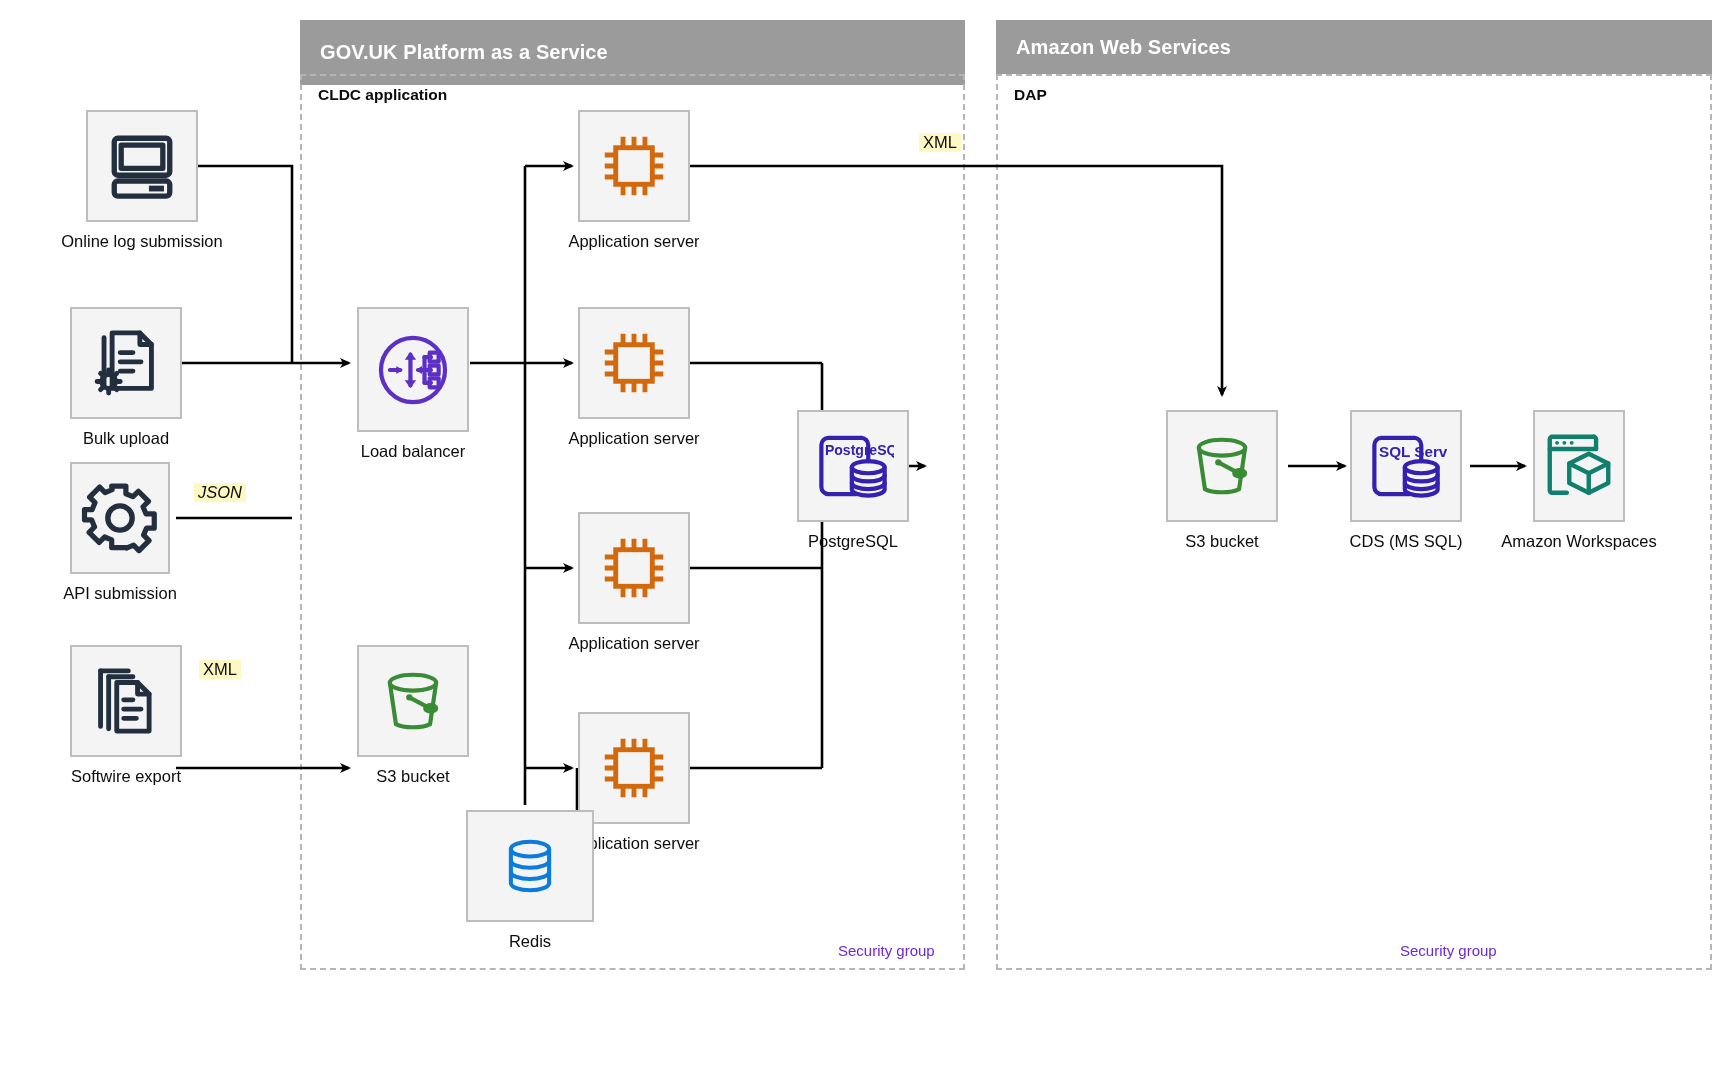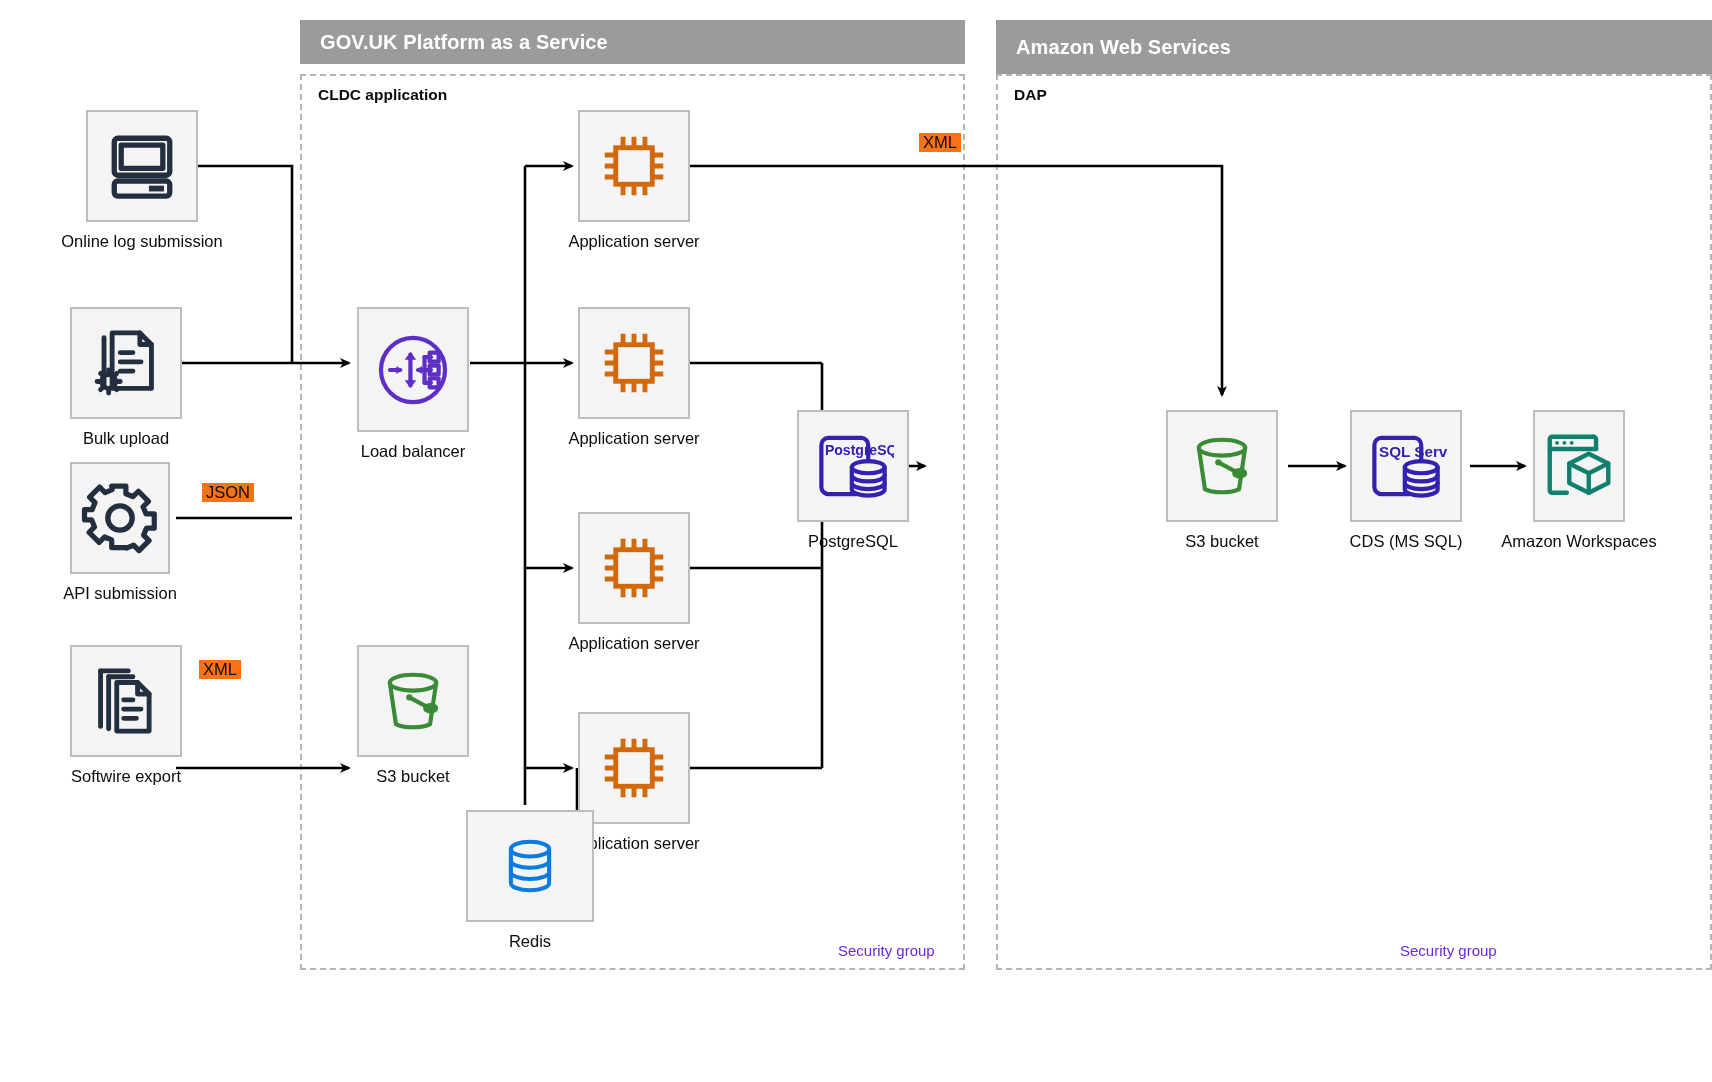--- a/index.html
+++ b/index.html
@@ -38,30 +38,30 @@
   .node .box svg{display:block;}
   .node .caption{
     position:absolute;left:50%;transform:translateX(-50%);
     top:calc(100% + 10px);white-space:nowrap;font-size:16.5px;color:#0b0c0c;
   }
 
   
   .svg-layer{position:absolute;inset:0;width:1712px;height:1082px;pointer-events:none;}
 
   .edge-label{
-    position:absolute;font-size:16.5px;color:#0b0c0c;white-space:nowrap;background:#f97316;
+    position:absolute;font-size:16.5px;color:#0b0c0c;white-space:nowrap;background:#fef9c3;
     padding:0 4px;
   }
 </style>
 </head>
 <body>
 
 <div class="stage">
 
-  <div class="grp-header" style="left:300px;top:20px;width:665px;height:44px;">
+  <div class="grp-header" style="left:300px;top:20px;width:665px;height:65px;">
     <span>GOV.UK Platform as a Service</span>
   </div>
 
   <div class="grp-header" style="left:996px;top:20px;width:716px;height:54px;">
     <span>Amazon Web Services</span>
   </div>
 
   <div class="secgrp" style="left:300px;top:74px;width:665px;height:896px;"></div>
   <div class="secgrp" style="left:996px;top:74px;width:716px;height:896px;"></div>
 
@@ -302,17 +302,17 @@
         <circle cx="20" cy="13" r="1.6" fill="#107f6d" stroke="none"></circle>
         <circle cx="26" cy="13" r="1.6" fill="#107f6d" stroke="none"></circle>
         <path d="M40 22 L56 30 V46 L40 54 L24 46 V30 Z"></path>
         <path d="M24 30 L40 38 L56 30"></path>
         <path d="M40 38 V54"></path>
       </svg>
     </div>
     <div class="caption">Amazon Workspaces</div>
   </div>
 
-  <div class="edge-label" style="left:202px;top:483px;">JSON</div>
+  <div class="edge-label" style="left:194px;top:483px;font-style:italic;">JSON</div>
   <div class="edge-label" style="left:199px;top:660px;">XML</div>
   <div class="edge-label" style="left:919px;top:133px;">XML</div>
 
 </div>
 
 </body></html>

